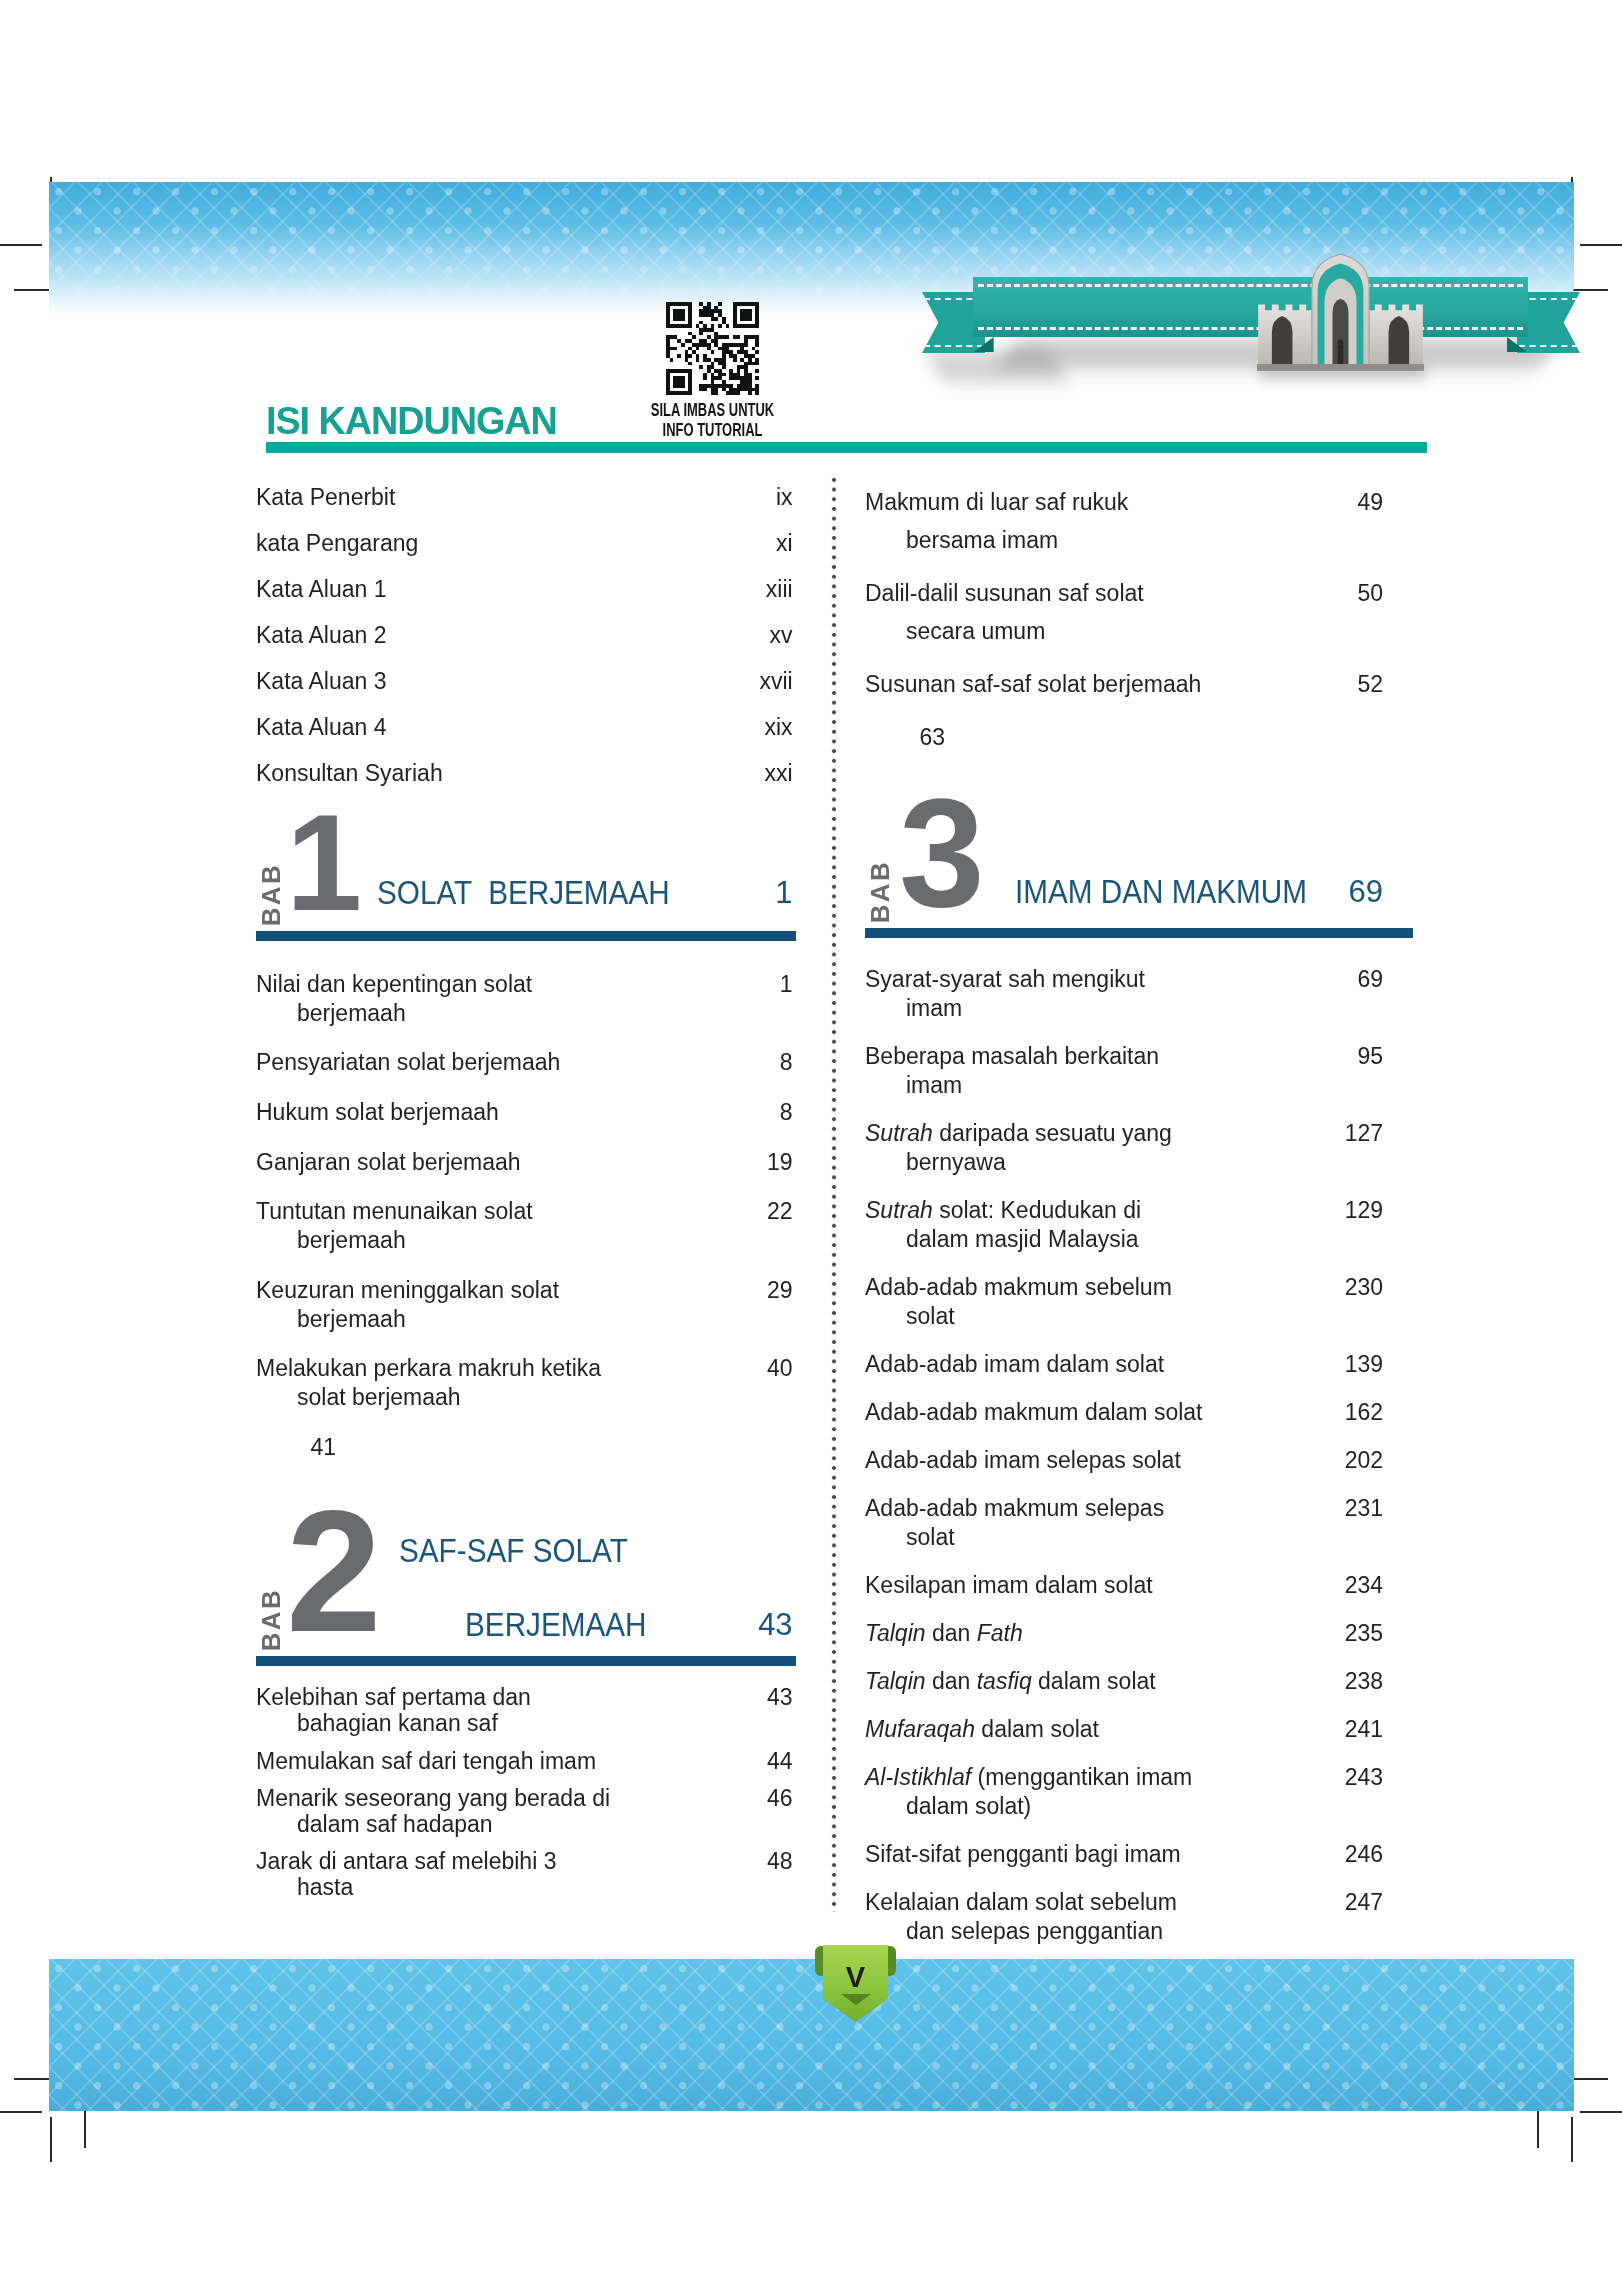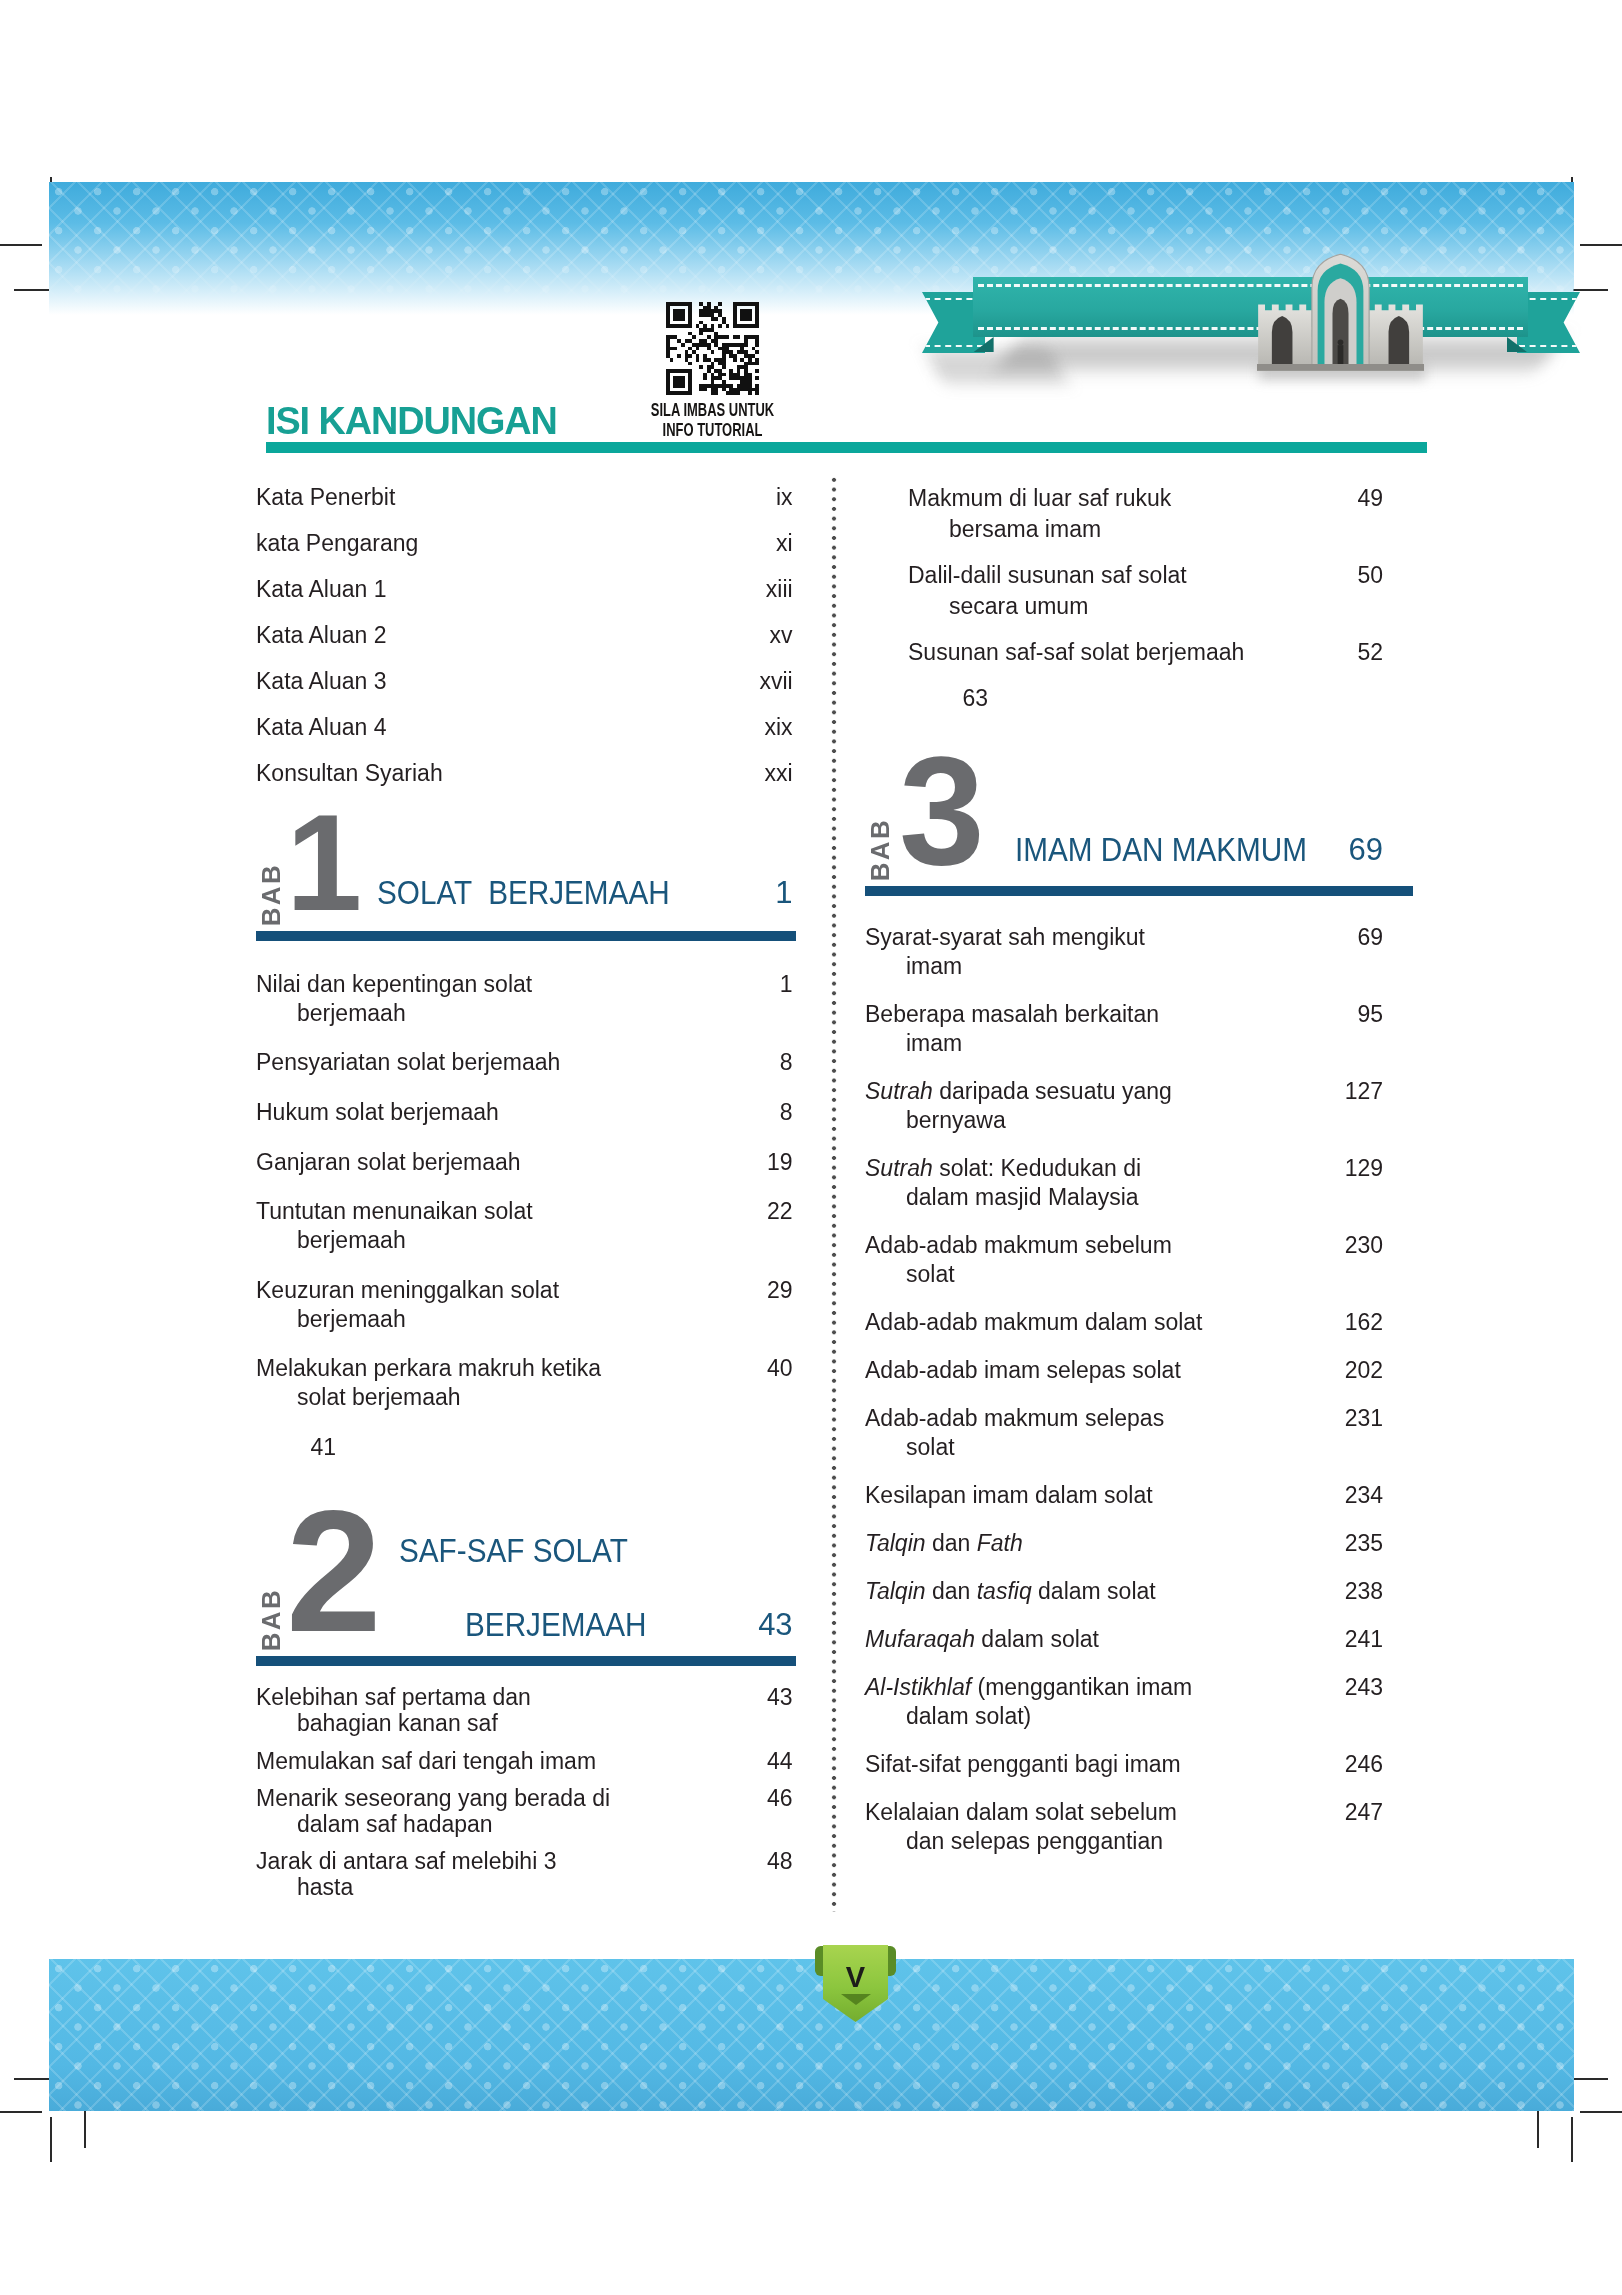--- a/index.html
+++ b/index.html
@@ -70,21 +70,21 @@
     background-size:5.7px 9.7px;background-repeat:repeat-y;}
 
   .toc-row{display:flex;align-items:flex-start;font-size:23px;line-height:29px;}
   .toc-row .lbl{flex:1 1 auto;padding-left:41px;text-indent:-41px;padding-right:11.4px;white-space:pre-wrap;}
   .toc-row .pg{flex:0 0 auto;width:80px;text-align:right;}
   .col-left .toc-row .pg{padding-right:3.4px;}
   .col-right .toc-row .pg{padding-right:30px;}
   #fm-list .toc-row{margin-bottom:17px;}
   #c1-entries .toc-row{margin-bottom:20.6px;}
   #c2-entries-left .toc-row{line-height:26px;margin-bottom:11.4px;}
-  #c2-entries-right .toc-row{line-height:31px;margin-bottom:15px;margin-left:43px;}
+  #c2-entries-right .toc-row{line-height:38px;margin-bottom:15px;}
   #c3-entries .toc-row{margin-bottom:19px;}
 
   
   .chapter-head{position:relative;}
   .chapter-head.c1{height:97px;margin-top:41px;}
   .chapter-head.c2{height:136px;margin-top:53px;}
   .chapter-head.c3{height:97px;margin-top:70px;}
   .bab-vert{position:absolute;left:0;bottom:0;writing-mode:vertical-rl;transform:rotate(180deg);
     font-weight:bold;font-size:26px;letter-spacing:2.3px;color:#6a6b6e;}
   .bab-num{position:absolute;font-weight:bold;color:#6a6b6e;line-height:1;}
@@ -650,20 +650,24 @@
           <span class="lbl"><i>Sutrah</i><span> solat: Kedudukan di
 dalam masjid Malaysia</span></span>
           <span class="pg">129</span>
         </div>
         <div class="toc-row">
           <span class="lbl"><span>Adab-adab makmum sebelum
 solat</span></span>
           <span class="pg">230</span>
         </div>
         <div class="toc-row">
+          <span class="lbl"><span>Adab-adab imam dalam solat</span></span>
+          <span class="pg">139</span>
+        </div>
+        <div class="toc-row">
           <span class="lbl"><span>Adab-adab makmum dalam solat</span></span>
           <span class="pg">162</span>
         </div>
         <div class="toc-row">
           <span class="lbl"><span>Adab-adab imam selepas solat</span></span>
           <span class="pg">202</span>
         </div>
         <div class="toc-row">
           <span class="lbl"><span>Adab-adab makmum selepas
 solat</span></span>

